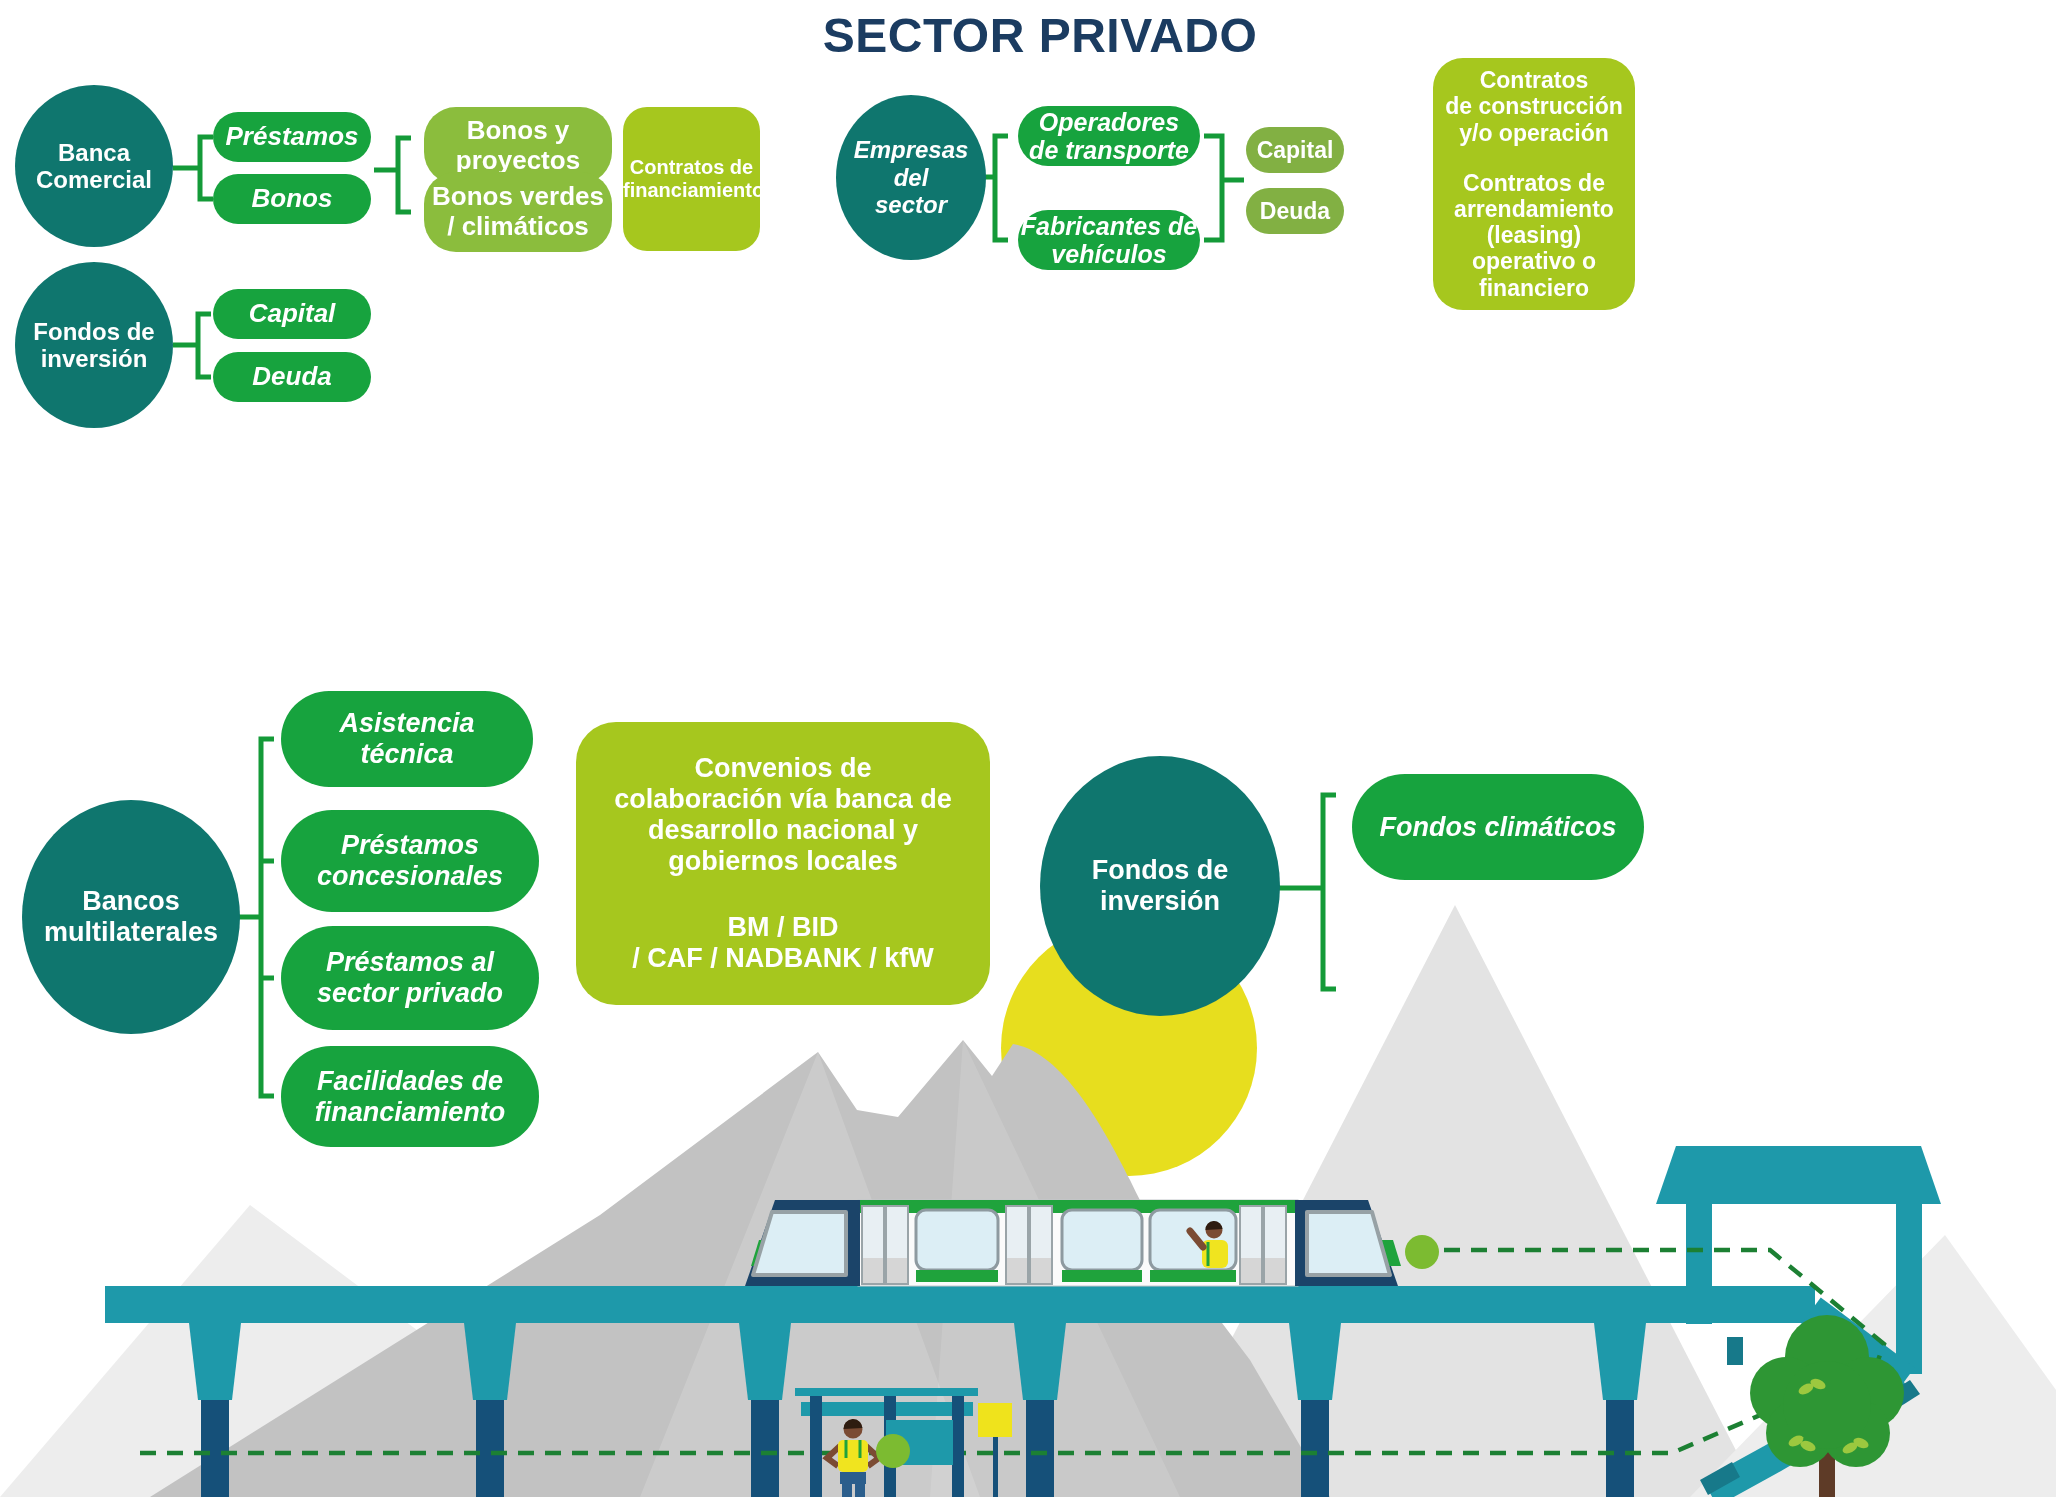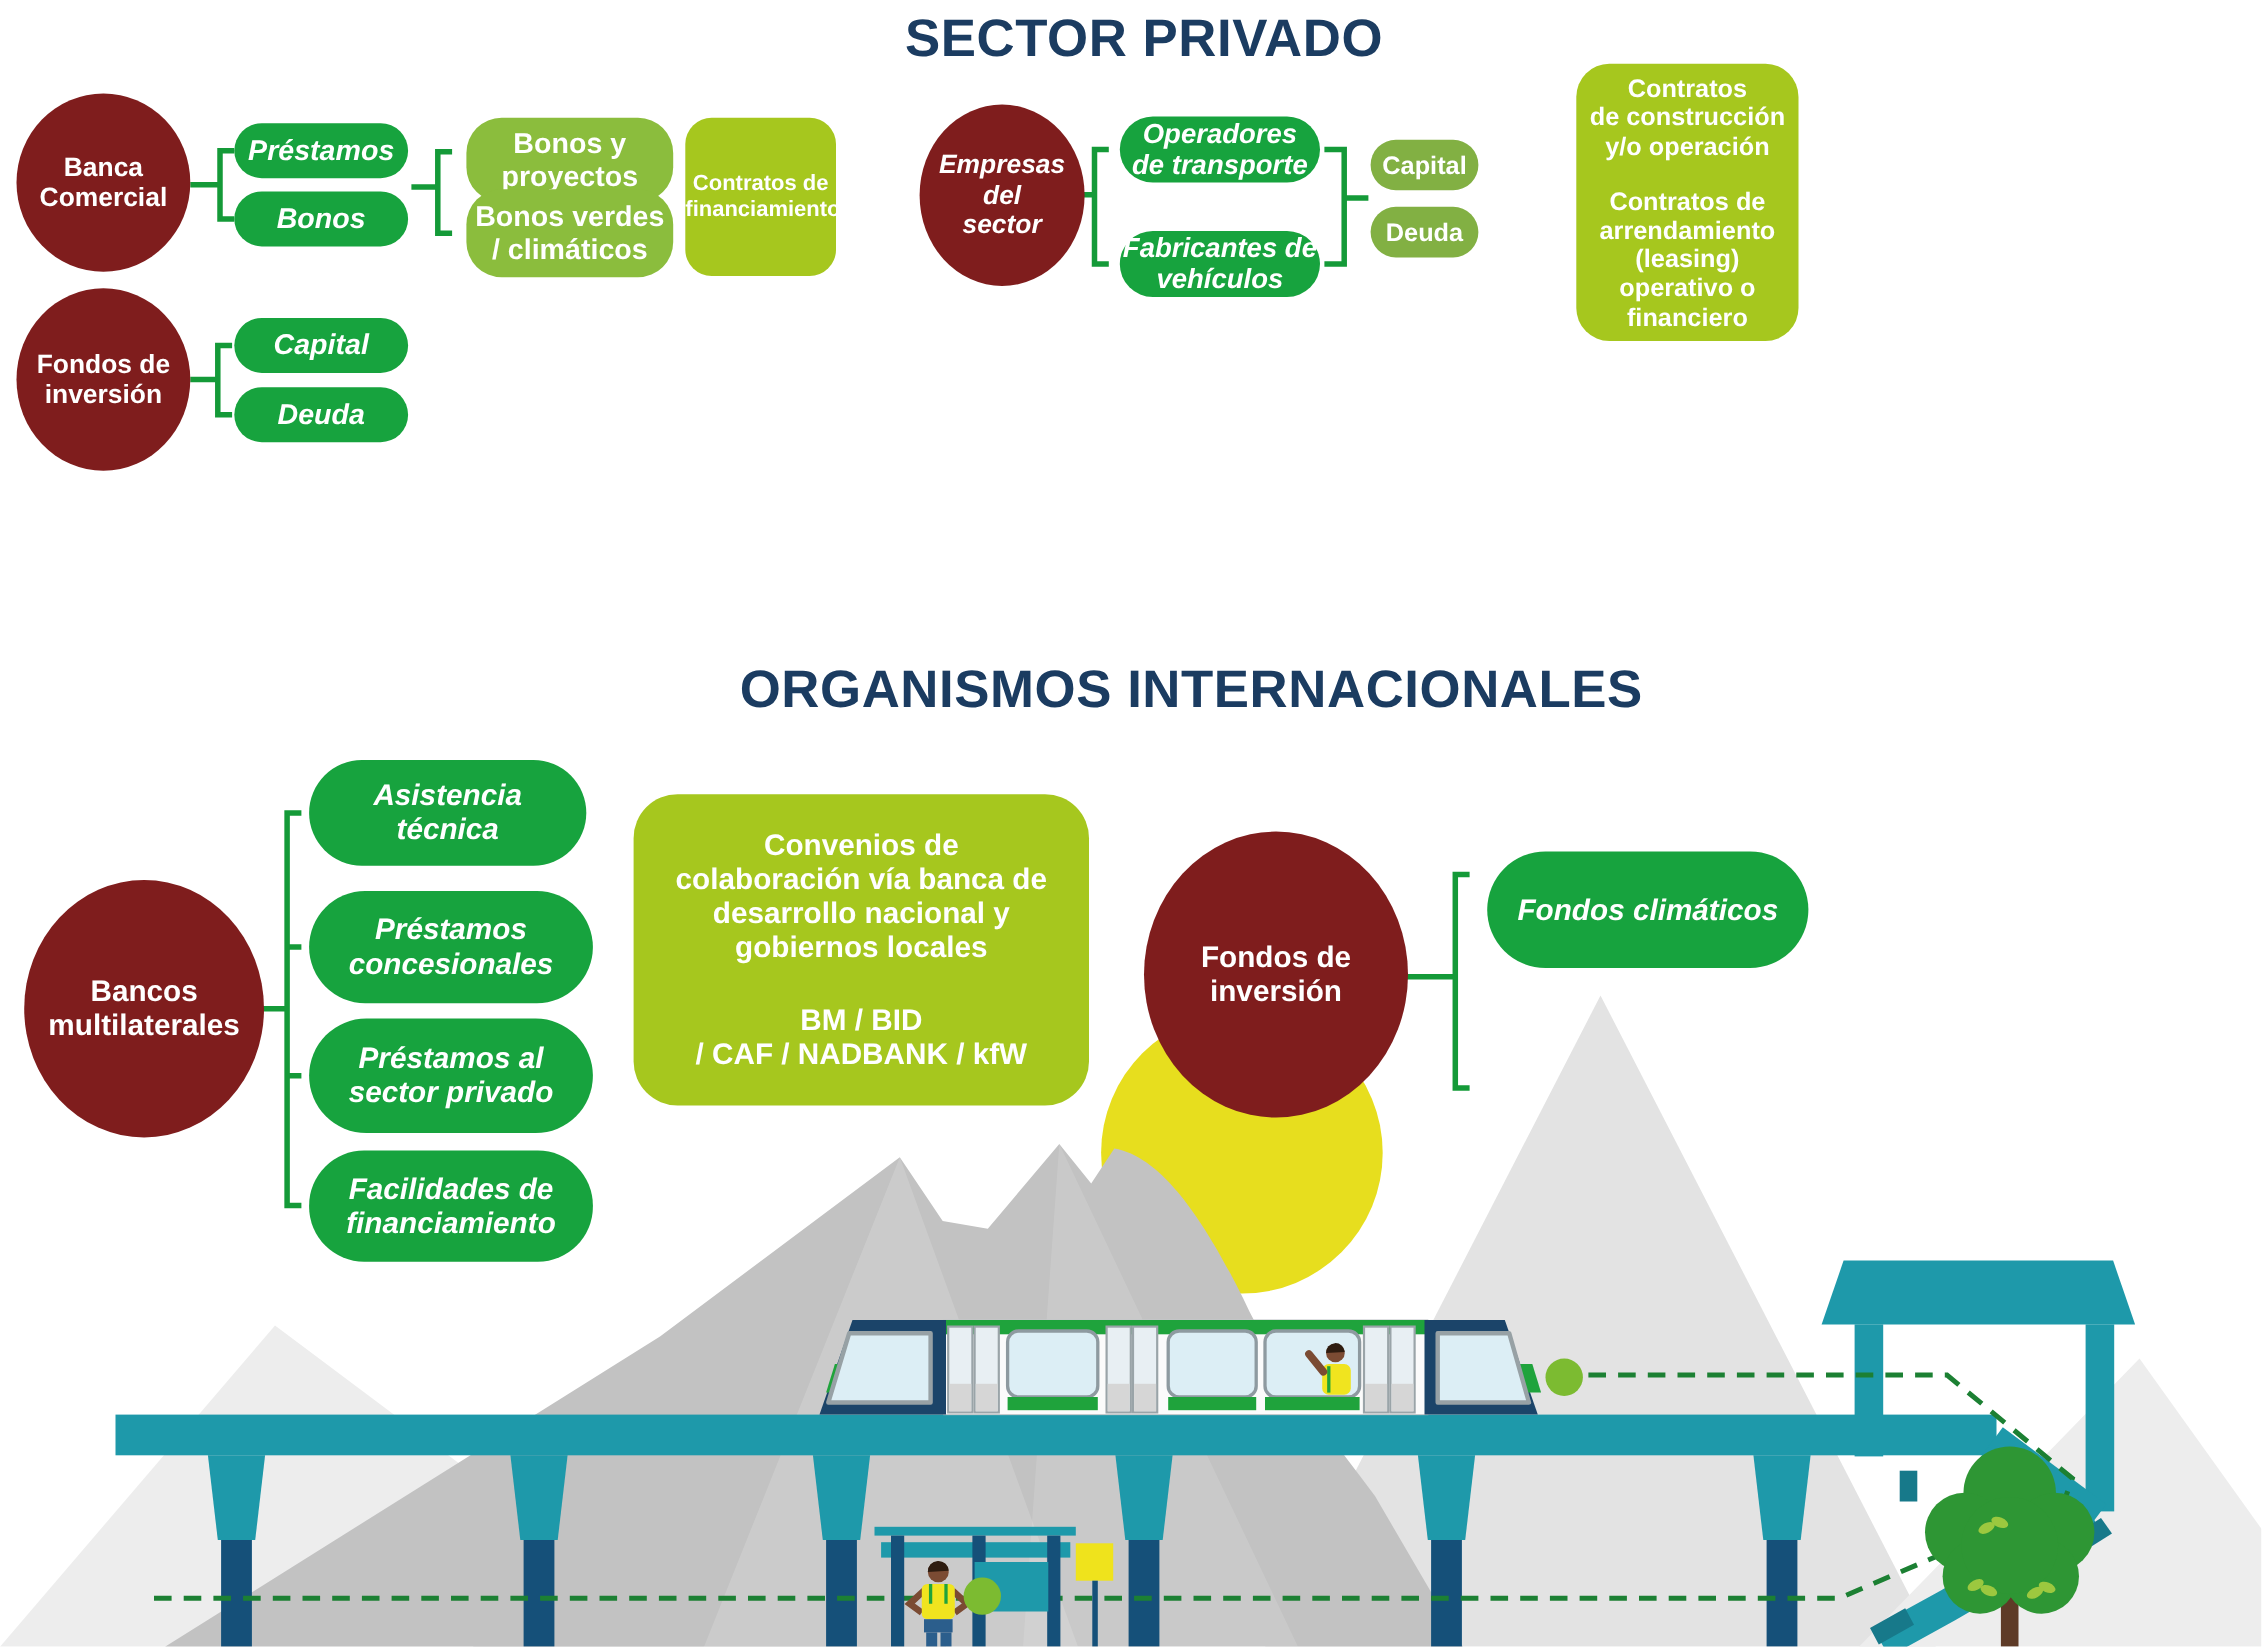--- a/index.html
+++ b/index.html
@@ -12,21 +12,21 @@
   #connectors{z-index:1;}
   .ttl{
     position:absolute;z-index:2;text-align:center;font-weight:800;font-size:48px;
     color:#1B3C61;letter-spacing:.5px;white-space:pre-line;
   }
   .node{
     position:absolute;z-index:2;display:flex;align-items:center;justify-content:center;
     text-align:center;color:#ffffff;font-weight:bold;line-height:1.14;
   }
   .node .lbl{white-space:pre-line;display:block;width:100%;}
-  .teal{background:#7f1d1d;border-radius:50%;font-size:24px;}
+  .teal{background:#0f766e;border-radius:50%;font-size:24px;}
   .teal.big{font-size:27px;}
   .green{background:#17A33E;border-radius:999px;font-size:26px;font-style:italic;}
   .green.s2{font-size:27px;}
   .lime{background:#8BBD3D;border-radius:32px;font-size:26px;}
   .olive{background:#82B043;border-radius:23px;font-size:23px;}
   .limebox{background:#A6C71E;flex-direction:column;font-size:23px;}
   
   .c-banca{left:15px;top:85px;width:158px;height:162px;}
   .p-prestamos{left:213px;top:112px;width:158px;height:50px;}
   .p-bonos{left:213px;top:174px;width:158px;height:50px;}
@@ -212,21 +212,20 @@
       <path d="M411,138 H398 V212 H411 M374,170 H398"></path>
       <path d="M1008,136 H995 V240 H1008 M970,177 H995"></path>
       <path d="M1204,136 H1222 V240 H1204 M1222,180 H1244"></path>
       <path d="M211,314 H198 V377 H211 M173,345 H198"></path>
       <path d="M274,739 H261 V1096 H274 M261,861 H274 M261,978 H274 M238,917 H261"></path>
       <path d="M1336,795 H1323 V989 H1336 M1279,888 H1323"></path>
     </g>
   </svg>
 
   <div class="ttl t1">SECTOR PRIVADO</div>
-  <div class="ttl t2">ORGANISMOS INTERNACIONALES</div>
 
   <div class="node teal c-banca">
       <span class="lbl">Banca
 Comercial</span>
     </div>
   <div class="node green p-prestamos">
       <span class="lbl">Préstamos</span>
     </div>
   <div class="node green p-bonos">
       <span class="lbl">Bonos</span>

